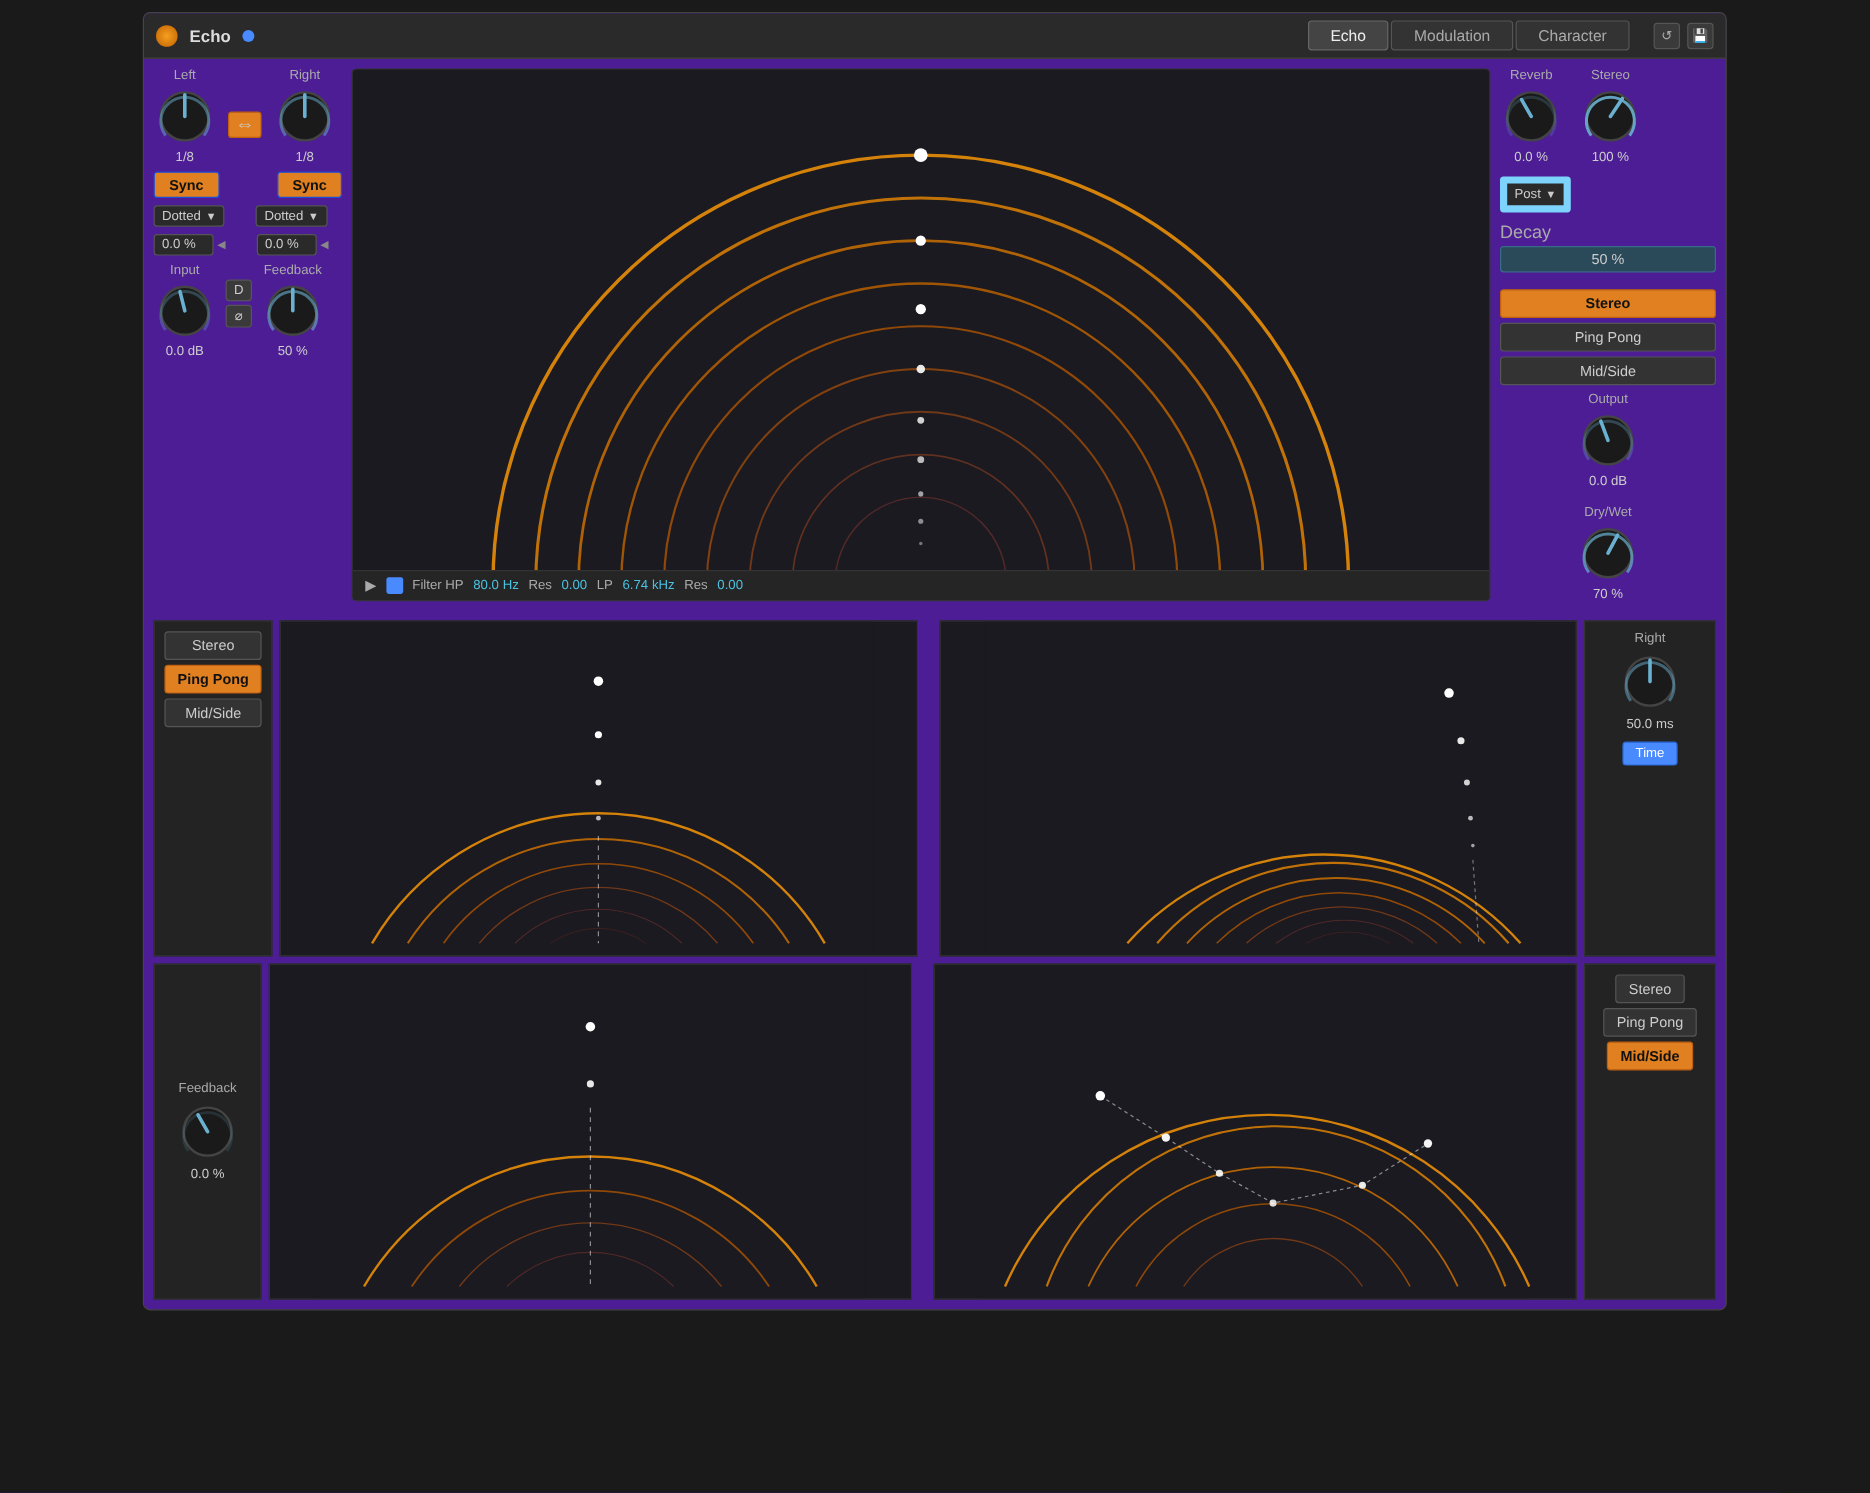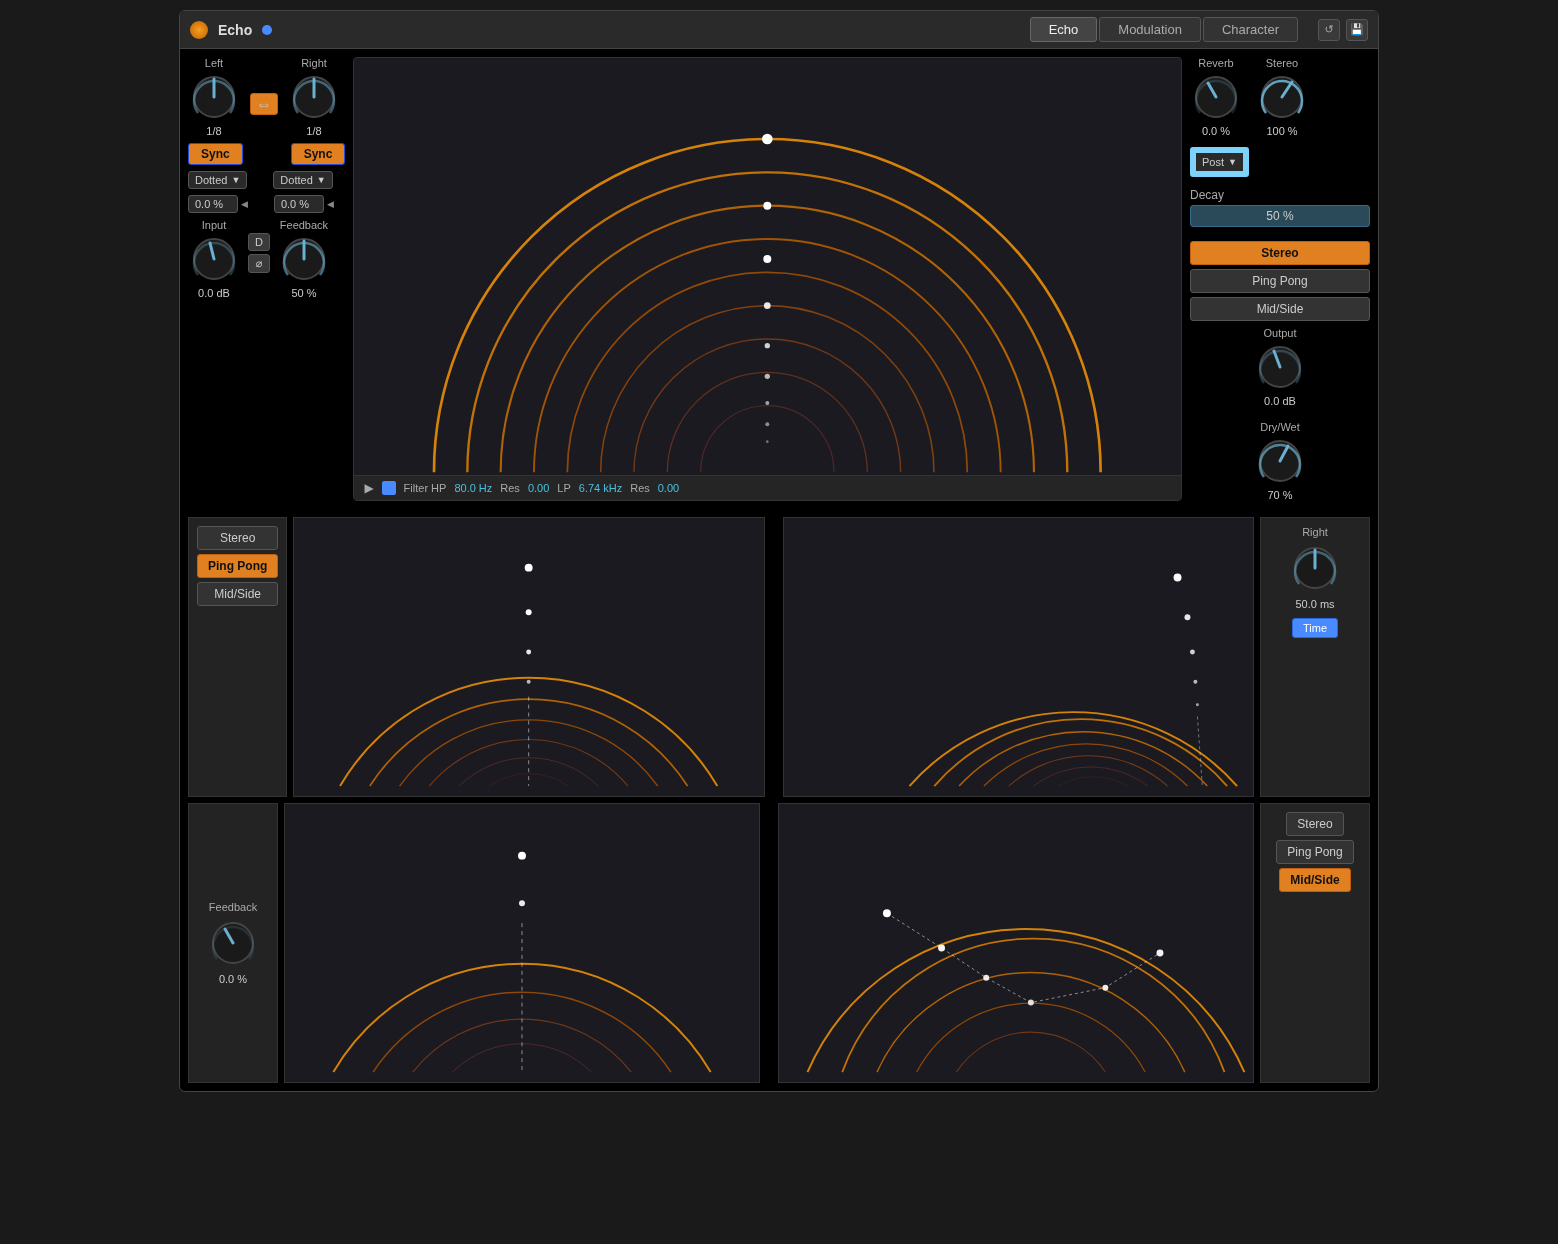--- a/index.html
+++ b/index.html
@@ -6,23 +6,23 @@
     body {
       background: #1a1a1a;
       font-family: 'Arial', sans-serif;
       color: #ccc;
       width: 1558px;
       min-height: 1244px;
     }
 
     
     .plugin-container {
-      width: 1200px;
+      width: 1320px;
       margin: 10px auto;
-      background: #000000;
+      background: #4c1d95;
       border: 1px solid #444;
       border-radius: 6px;
       overflow: hidden;
     }
 
     
     .title-bar {
       display: flex;
       align-items: center;
       background: #2a2a2a;
@@ -335,21 +335,21 @@
 
     
     .vis-svg {
       width: 100%;
       height: 100%;
       position: absolute;
       top: 0; left: 0;
     }
 
     .decay-label {
-      font-size: 12px;
+      font-size: 15px;
       color: #aaa;
       text-align: left;
     }
   </style>
 </head>
 <body>
 
 <div class="plugin-container">
 
   <div class="title-bar">

